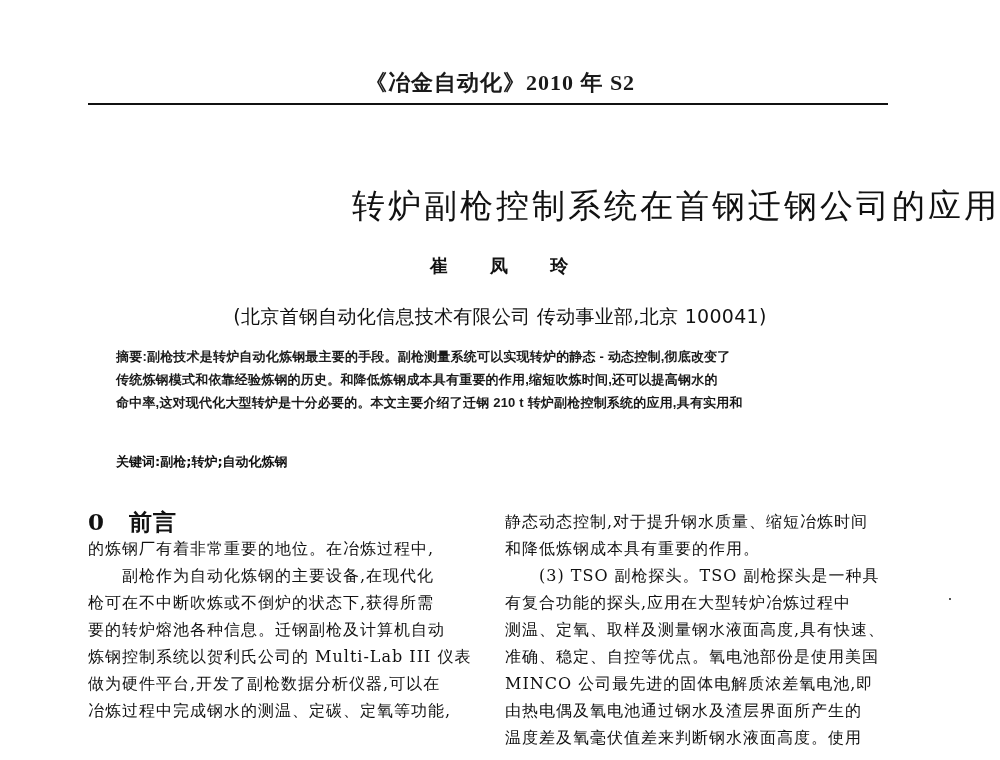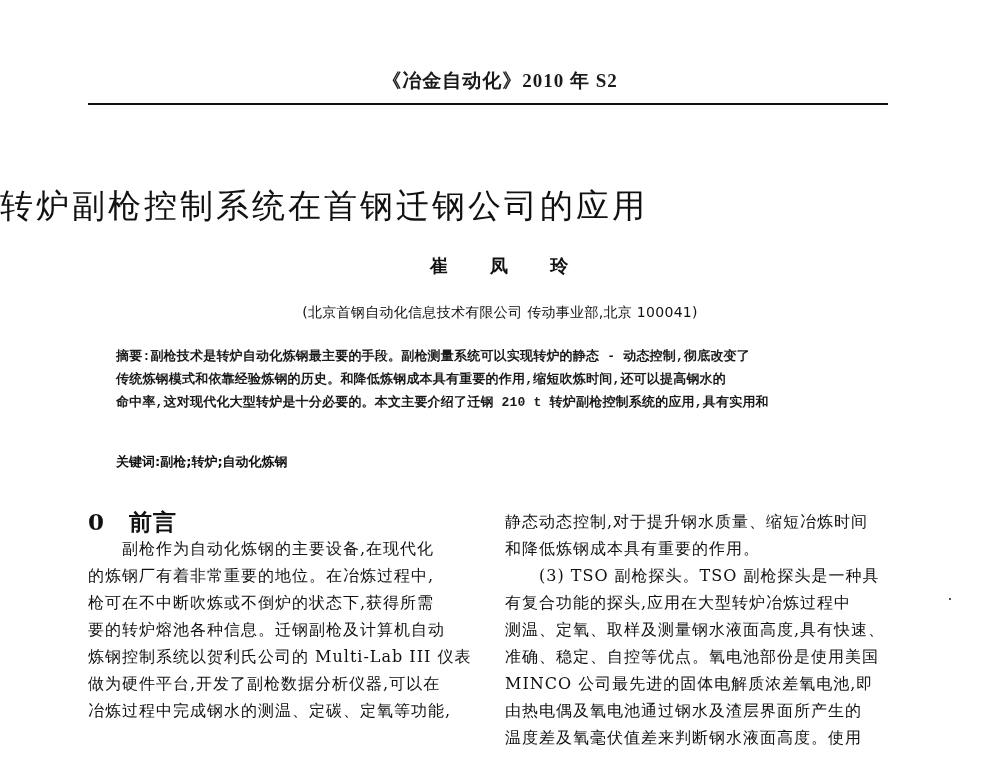--- a/index.html
+++ b/index.html
@@ -14,40 +14,40 @@
     overflow: hidden;
     color: #111111;
     font-family: "DejaVu Serif", "Liberation Serif", serif;
   }
   .running-header {
     position: absolute;
     left: 0;
     width: 1000px;
     top: 68px;
     text-align: center;
-    font-size: 19px;
+    font-size: 22px;
     letter-spacing: 1px;
     font-family: "Liberation Serif", "DejaVu Serif", serif;
     font-weight: bold;
     color: #1a1a1a;
   }
   .header-rule {
     position: absolute;
     left: 88px;
     top: 103px;
     width: 800px;
     height: 2px;
     background: #111111;
   }
   .title {
     position: absolute;
     left: 0;
     width: 1000px;
     top: 184px;
-    text-align: left;
+    text-align: right;
     font-size: 33px;
     letter-spacing: 3px;
     font-family: "DejaVu Sans", "Liberation Sans", sans-serif;
     color: #111111;
   }
   .author {
     position: absolute;
     left: 0;
     width: 1000px;
     top: 254px;
@@ -57,32 +57,32 @@
     font-weight: bold;
     font-family: "DejaVu Serif", serif;
     padding-left: 8px;
   }
   .affiliation {
     position: absolute;
     left: 0;
     width: 1000px;
     top: 304px;
     text-align: center;
-    font-size: 14px;
+    font-size: 19px;
     font-family: "DejaVu Sans", sans-serif;
     letter-spacing: 0.3px;
   }
   .abstract {
     position: absolute;
     left: 116px;
     top: 345px;
     width: 762px;
     font-size: 13px;
     line-height: 23px;
-    font-family: Liberation Mono, monospace;
+    font-family: Liberation Sans, sans-serif;
     font-weight: bold;
     color: #1a1a1a;
     letter-spacing: 0.2px;
   }
   .abstract .line { display: block; white-space: nowrap; }
   .keywords {
     position: absolute;
     left: 116px;
     top: 453px;
     font-size: 13px;
@@ -138,22 +138,22 @@
     <span class="line">命中率,这对现代化大型转炉是十分必要的。本文主要介绍了迁钢 210 t 转炉副枪控制系统的应用,具有实用和</span>
   </div>
 
   <div class="keywords">关键词:副枪;转炉;自动化炼钢</div>
 
   <div class="col left">
     <span class="section-heading">
       <span class="num">0</span>
       <span>前言</span>
     </span>
+    <span class="line">的炼钢厂有着非常重要的地位。在冶炼过程中,</span>
     <span class="line indent">副枪作为自动化炼钢的主要设备,在现代化</span>
-    <span class="line">的炼钢厂有着非常重要的地位。在冶炼过程中,</span>
     <span class="line">枪可在不中断吹炼或不倒炉的状态下,获得所需</span>
     <span class="line">要的转炉熔池各种信息。迁钢副枪及计算机自动</span>
     <span class="line">炼钢控制系统以贺利氏公司的 Multi-Lab III 仪表</span>
     <span class="line">做为硬件平台,开发了副枪数据分析仪器,可以在</span>
     <span class="line">冶炼过程中完成钢水的测温、定碳、定氧等功能,</span>
   </div>
 
   <div class="col right">
     <span class="line">静态动态控制,对于提升钢水质量、缩短冶炼时间</span>
     <span class="line">和降低炼钢成本具有重要的作用。</span>

